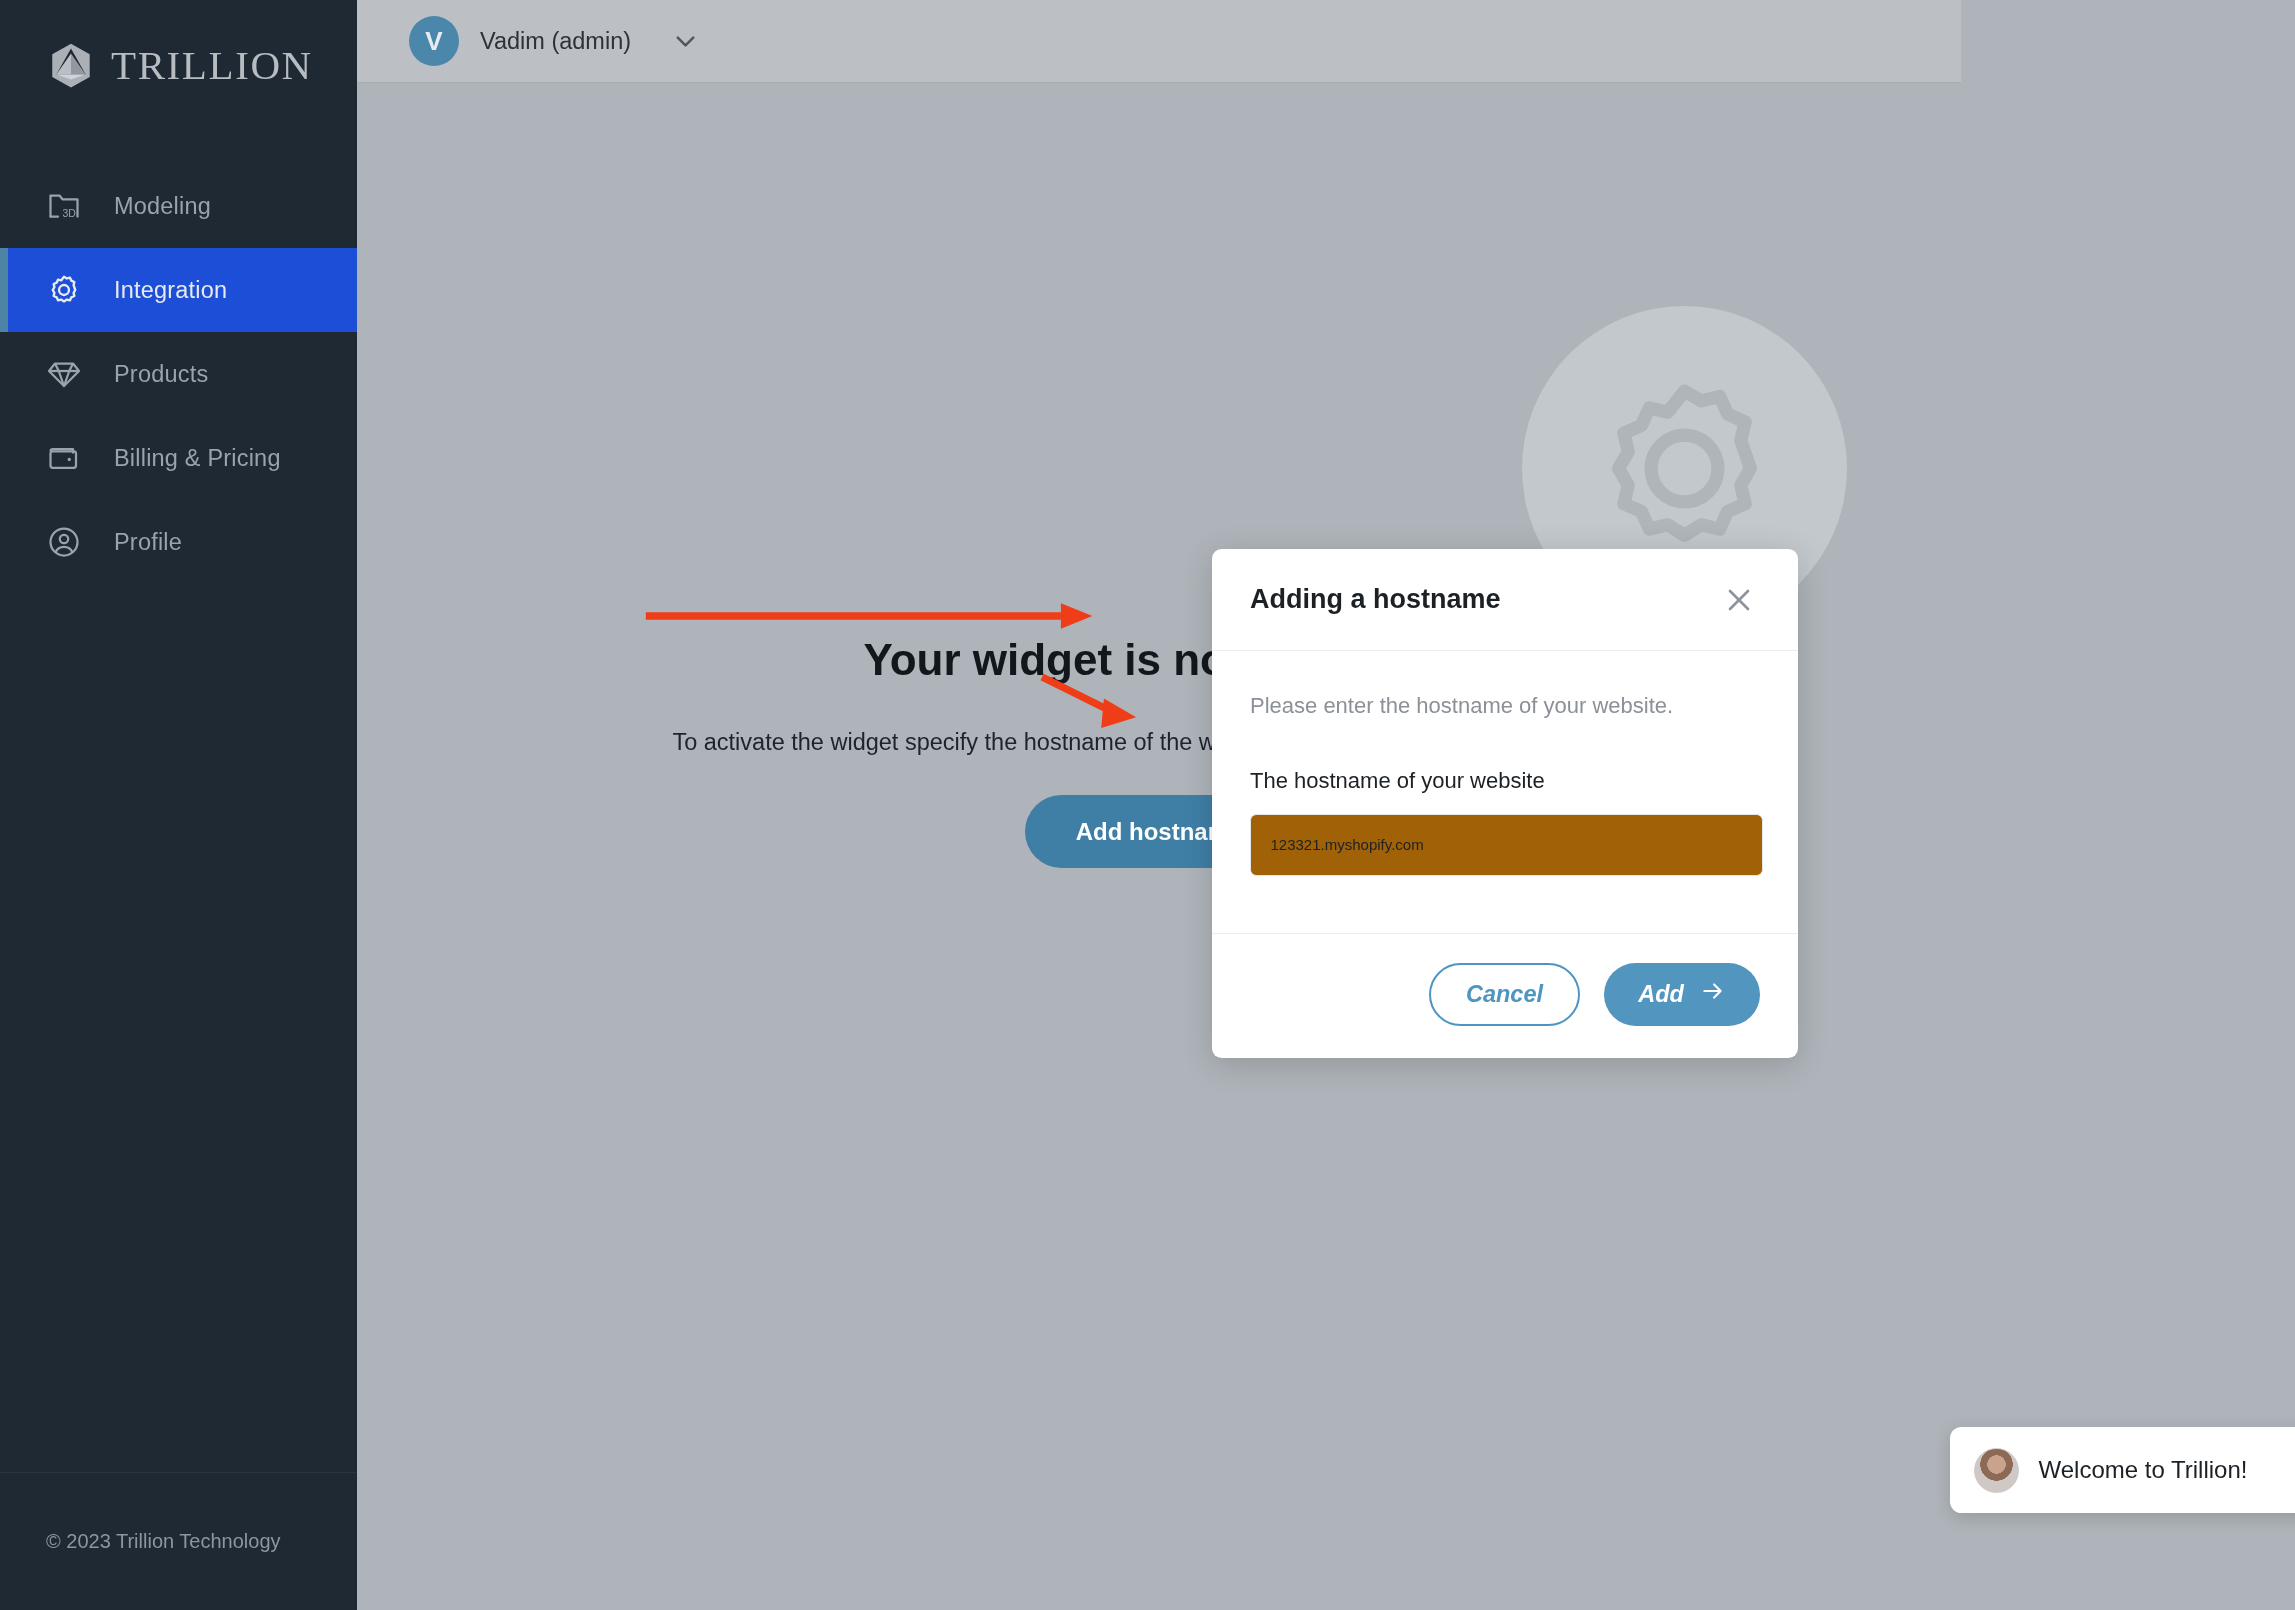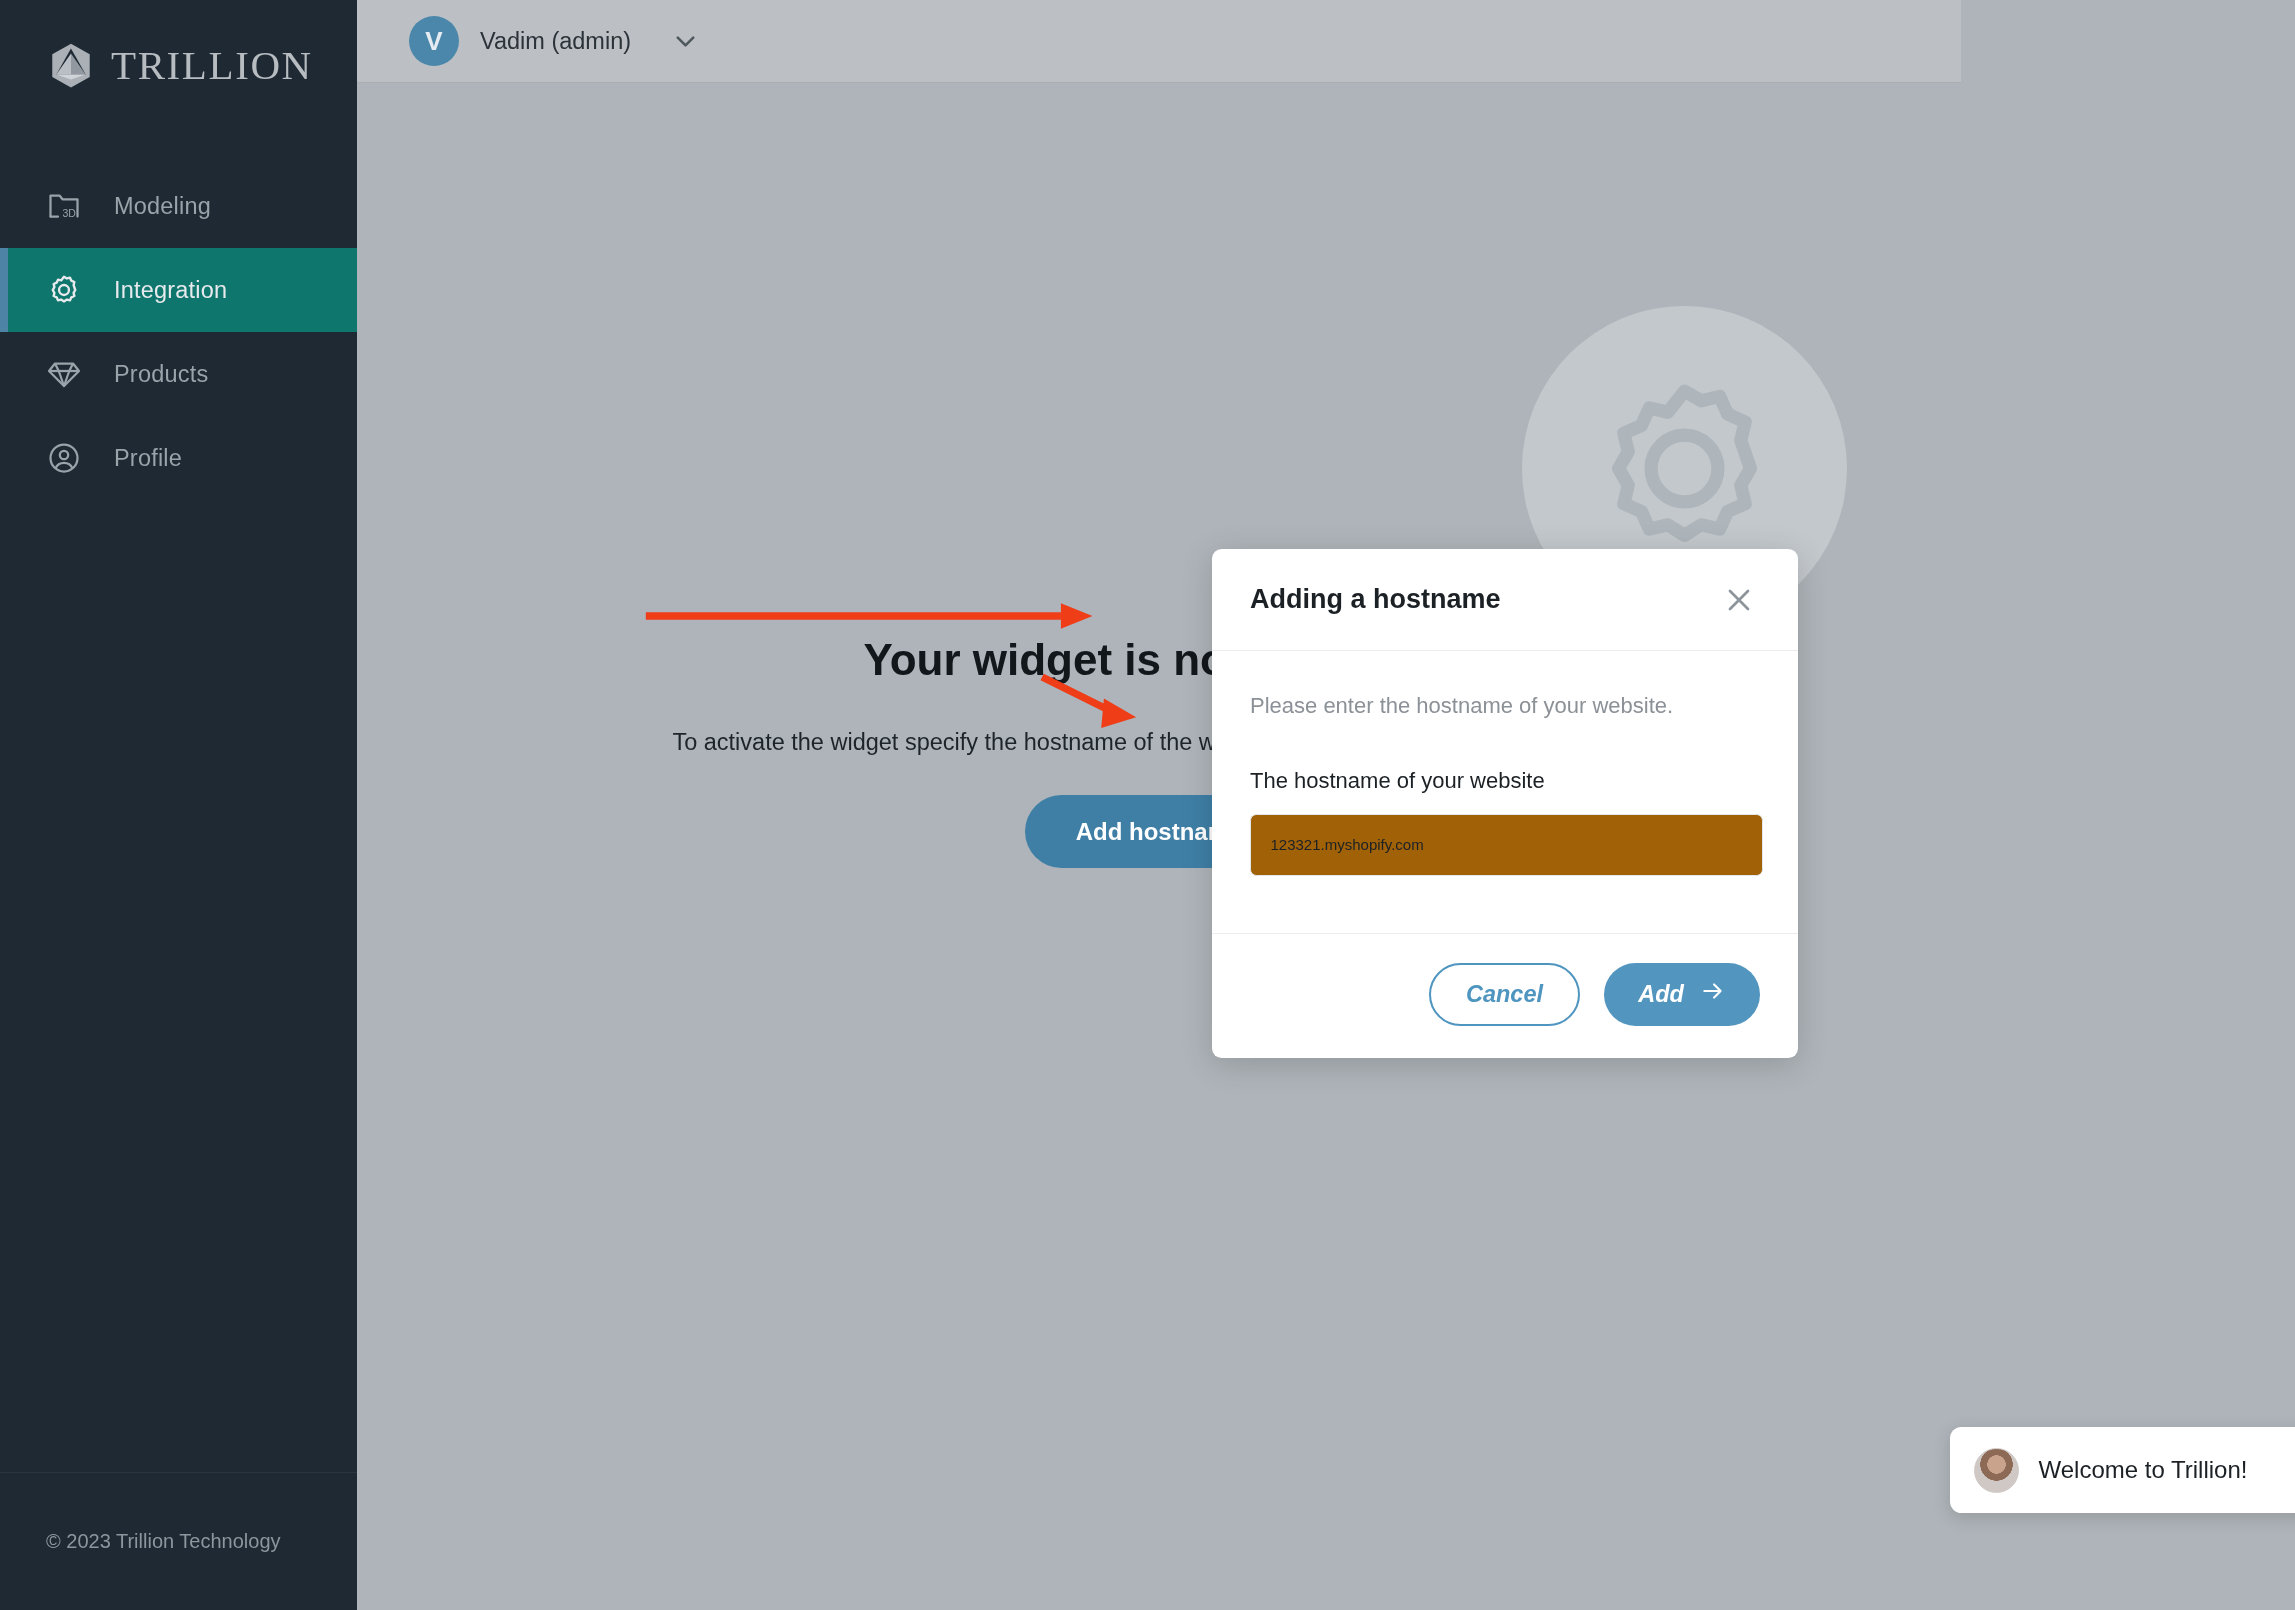--- a/index.html
+++ b/index.html
@@ -29,21 +29,21 @@
     font-size: 41px; letter-spacing: 1.6px; color: #b7bcc1;
   }
   .nav { margin-top: 34px; display: flex; flex-direction: column; }
   .nav-item {
     height: 84px; display: flex; align-items: center;
     padding-left: 46px; gap: 32px; position: relative; cursor: pointer;
   }
   .nav-item .nav-icon { width: 36px; height: 36px; flex: 0 0 36px; display:flex; align-items:center; }
   .nav-item .nav-icon svg { width: 36px; height: 36px; display:block; }
   .nav-label { font-size: 23.5px; color: #9aa2aa; letter-spacing: 0.2px; white-space: nowrap; }
-  .nav-item.active { background: #0f766e; }
+  .nav-item.active { background: #1d4ed8; }
   .nav-item.active::before {
     content: ""; position: absolute; left: 0; top: 0; bottom: 0;
     width: 8px; background: #4d84a5;
   }
   .nav-item.active .nav-label { color: #e7eaed; }
   .nav-item.active .nav-icon svg { stroke: #e7eaed; }
   .sidebar-spacer { flex: 1 1 auto; }
   .footer-copy {
     height: 138px; display: flex; align-items: center;
     padding-left: 46px; font-size: 20px; color: #8d959d;
@@ -214,20 +214,30 @@
         <span class="nav-icon">
           <svg viewBox="0 0 24 24" fill="none" stroke="#9aa2aa" stroke-width="1.5" stroke-linejoin="round">
             <path d="M6 5h12l4 5-10 10L2 10z"></path>
             <path d="M2 10h20"></path>
             <path d="M6 5l2.5 5L12 20 15.5 10 18 5"></path>
           </svg>
         </span>
         <span class="nav-label">Products</span>
       </div>
 
+      <div class="nav-item">
+        <span class="nav-icon">
+          <svg viewBox="0 0 24 24" fill="none" stroke="#9aa2aa" stroke-width="1.5" stroke-linejoin="round">
+            <path d="M3 7.5A1.5 1.5 0 014.5 6H18v3"></path>
+            <rect x="3" y="7.5" width="17" height="11" rx="1.5"></rect>
+            <circle cx="15.5" cy="13" r="1.1" fill="#9aa2aa" stroke="none"></circle>
+          </svg>
+        </span>
+        <span class="nav-label">Billing &amp; Pricing</span>
+      </div>
 
       <div class="nav-item">
         <span class="nav-icon">
           <svg viewBox="0 0 24 24" fill="none" stroke="#9aa2aa" stroke-width="1.5">
             <circle cx="12" cy="12" r="9"></circle>
             <circle cx="12" cy="10" r="2.8"></circle>
             <path d="M6.3 19a6.2 6.2 0 0111.4 0"></path>
           </svg>
         </span>
         <span class="nav-label">Profile</span>

